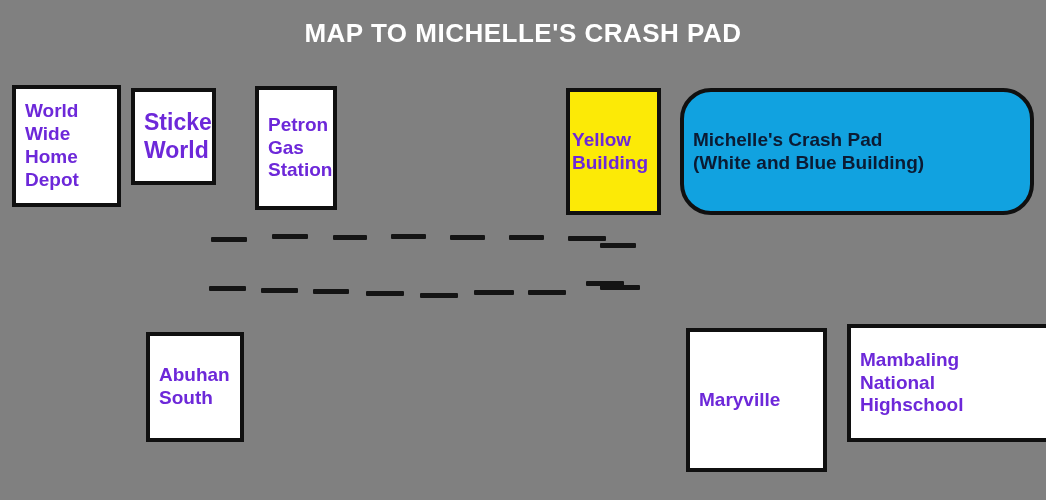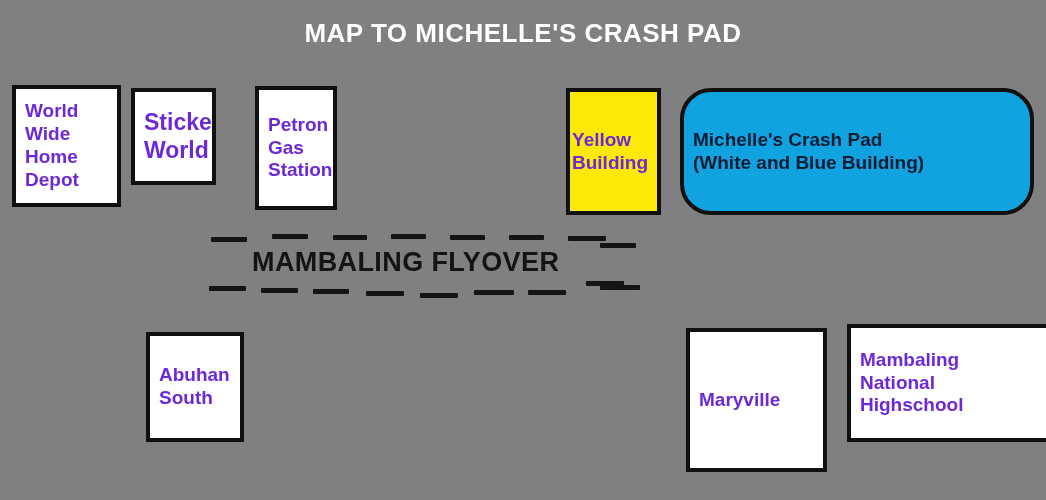--- a/index.html
+++ b/index.html
@@ -141,15 +141,14 @@
       <div class="dash" style="left: 261px; top: 288px; width: 37px;"></div>
       <div class="dash" style="left: 313px; top: 289px; width: 36px;"></div>
       <div class="dash" style="left: 366px; top: 291px; width: 38px;"></div>
       <div class="dash" style="left: 420px; top: 293px; width: 38px;"></div>
       <div class="dash" style="left: 474px; top: 290px; width: 40px;"></div>
       <div class="dash" style="left: 528px; top: 290px; width: 38px;"></div>
       <div class="dash" style="left: 586px; top: 281px; width: 38px;"></div>
       <div class="dash" style="left: 600px; top: 285px; width: 40px;"></div>
     </div>
 
-  <div id="flyover-label">MAMBALING FLYOVER</div>
 
 </div>
 
 </body></html>

